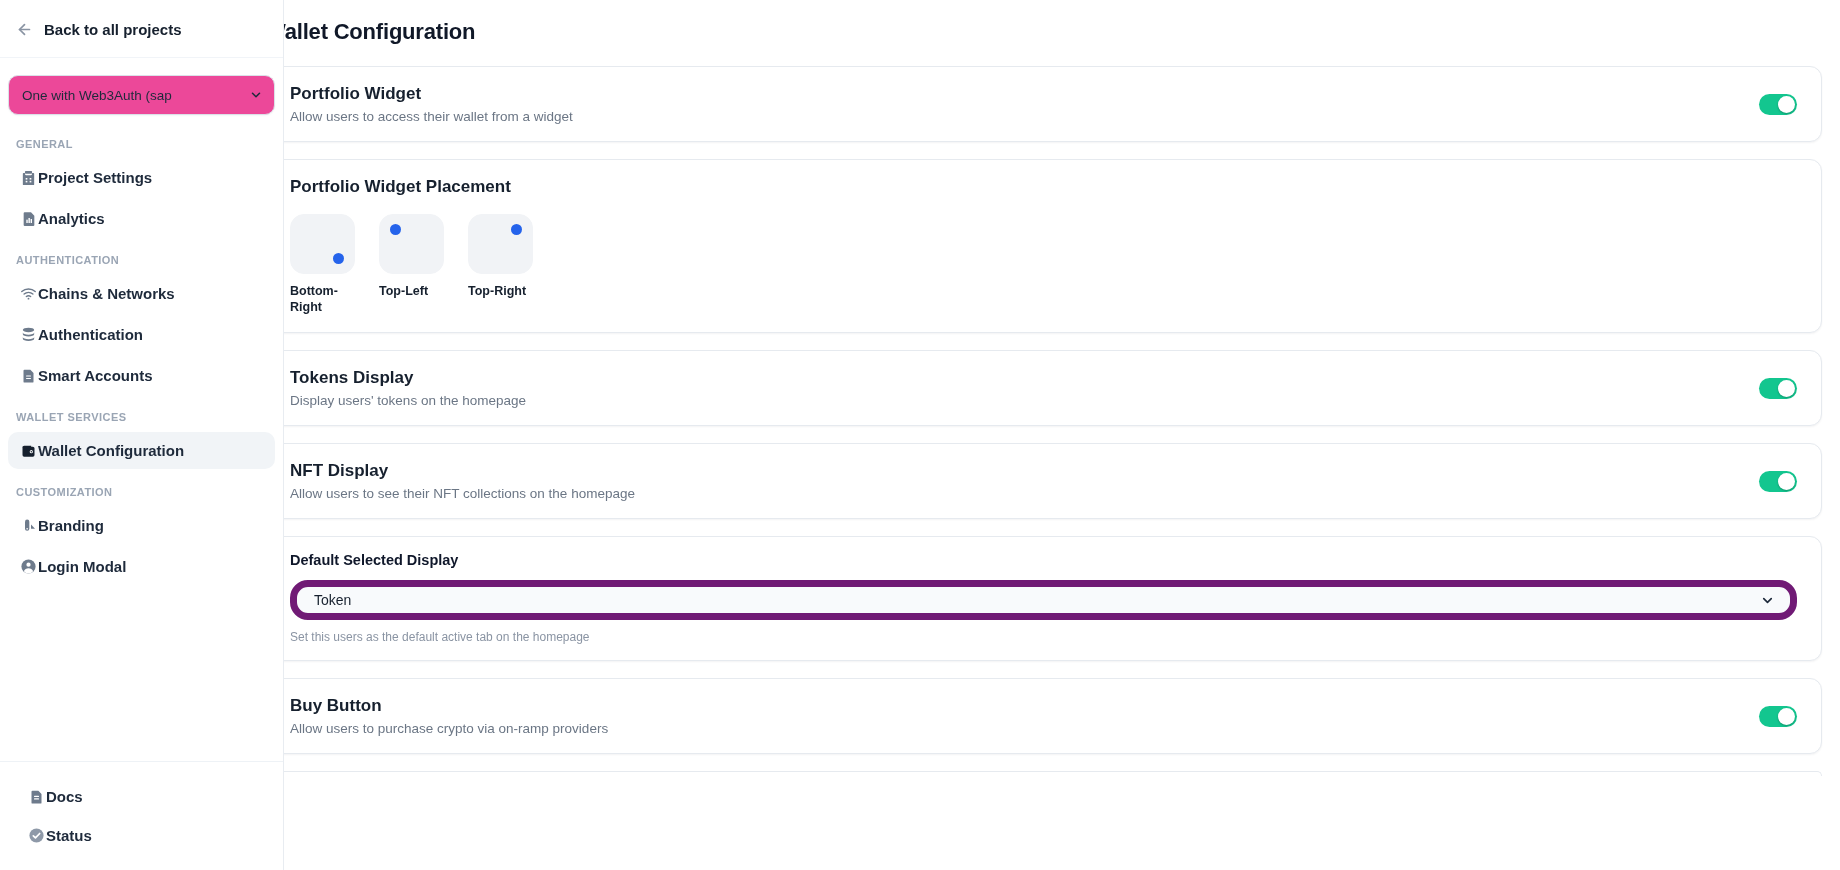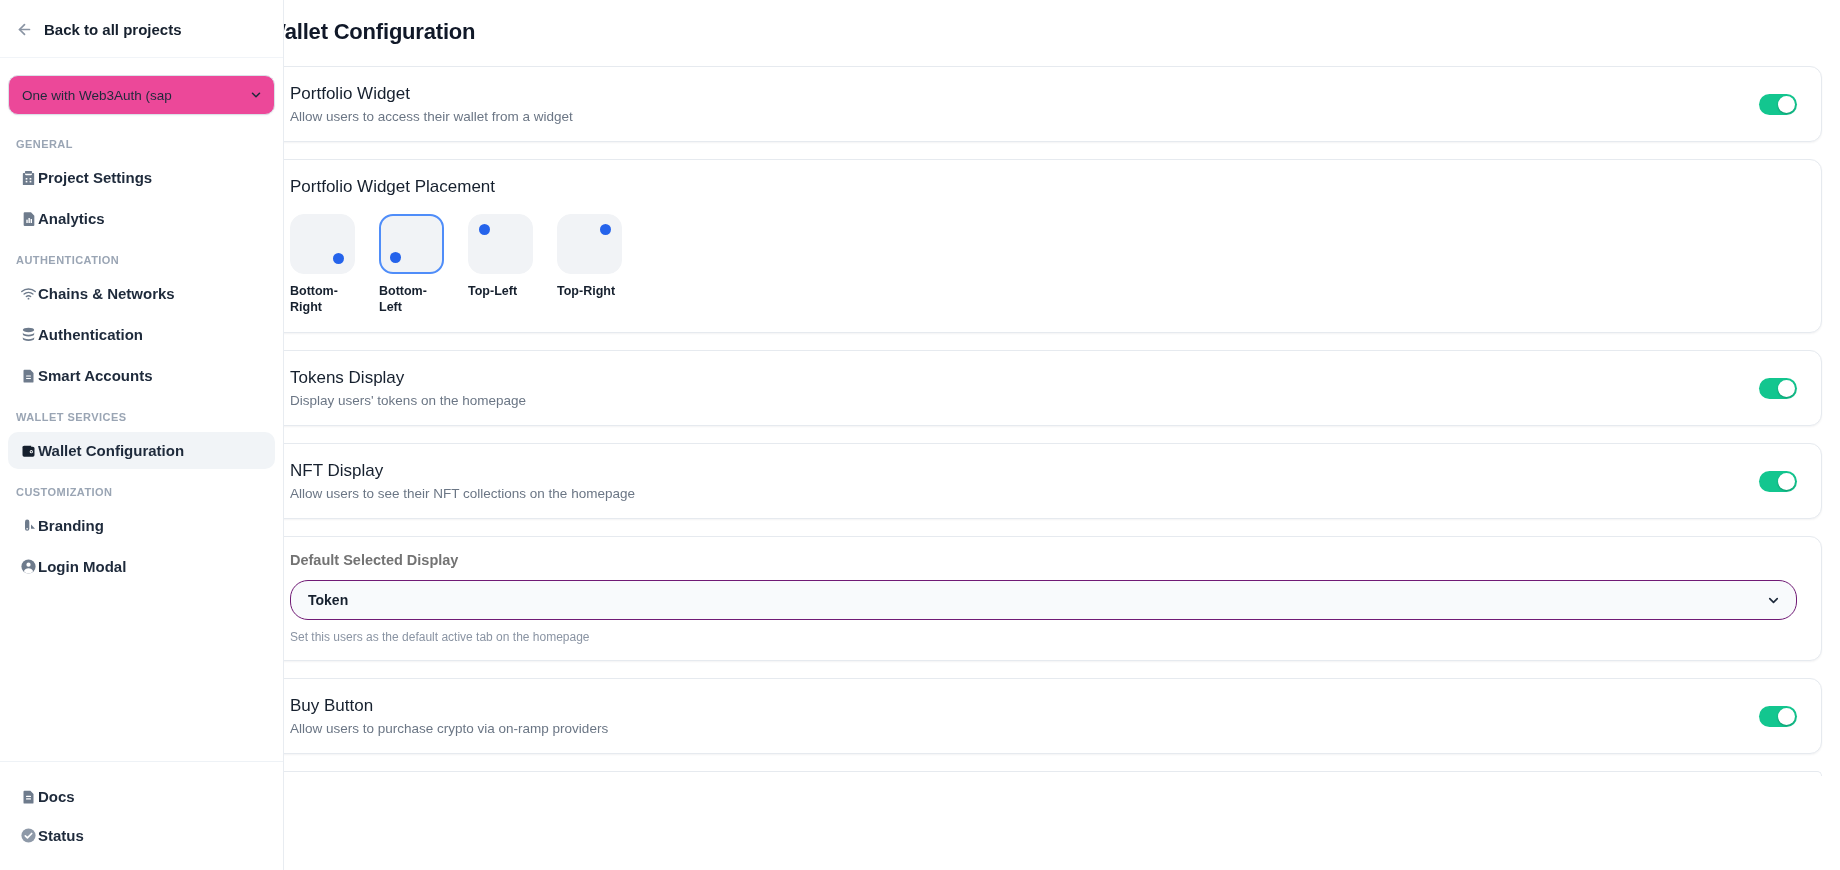--- a/index.html
+++ b/index.html
@@ -42,31 +42,31 @@
   }
   .nav-item {
     display:flex; align-items:center; 
     margin:2px 8px; padding:9px 11px; border-radius:10px;
     font-size:15px; font-weight:600; color:#1e2a3b; cursor:pointer;
   }
   .nav-item .ic { width:19px; height:19px; display:flex; align-items:center; justify-content:center; color:#6e7b8c; }
   .nav-item.active { background:#f1f4f7; }
   .nav-item.active .ic { color:#16202e; }
   .sidebar-spacer { flex:1 1 auto; }
-  .sidebar-footer { border-top:1px solid #eef2f6; padding:14px 0 14px 0; }
+  .sidebar-footer { border-top:1px solid #eef2f6; padding:14px 0 14px 8px; }
   
   .main { margin-left:240px; padding:12px 18px 0 25px; }
   .page-title { font-size:22px; font-weight:700; color:#101828; margin:7px 0 21px 0; letter-spacing:-.2px; }
   .card {
     background:#fff; border:1px solid #e6eaef; border-radius:12px;
     box-shadow:0 1px 2px rgba(16,24,40,.05);
     padding:17px 24px; margin-bottom:17px;
   }
   .toggle-card { display:flex; align-items:center; justify-content:space-between; }
-  .card-title { font-size:17px; font-weight:400; color:#16202e; margin:0 0 5px 0; }
+  .card-title { font-size:17px; font-weight:700; color:#16202e; margin:0 0 5px 0; }
   .card-desc { font-size:13.5px; color:#6b7685; }
   .toggle {
     width:38px; height:21px; border-radius:11px; flex:0 0 auto;
     background:var(--toggle-on,#13c68f); position:relative; cursor:pointer;
   }
   .toggle .knob {
     position:absolute; top:2px; right:2px; width:17px; height:17px;
     border-radius:50%; background:#fff; box-shadow:0 1px 2px rgba(0,0,0,.25);
   }
   
@@ -77,25 +77,25 @@
     position:relative; border:1px solid #f1f3f6;
   }
   .tile.selected { border:2px solid var(--selected-border,#4f8df9); }
   .dot { width:11px; height:11px; border-radius:50%; background:var(--accent-blue,#2563eb); position:absolute; }
   .dot.br { right:10px; bottom:9px; }
   .dot.bl { left:9px;  bottom:9px; }
   .dot.tl { left:10px; top:9px; }
   .dot.tr { right:10px; top:9px; }
   .tile-label { margin-top:9px; font-size:12.5px; font-weight:600; color:#16202e; line-height:1.28; }
   
-  .field-label { font-size:14.5px; font-weight:700; color:#737373; margin-bottom:12px; }
+  .field-label { font-size:14.5px; font-weight:700; color:#0f172a; margin-bottom:12px; }
   .select-box {
-    height:40px; background:#f8fafc; border:1px solid #701a75; border-radius:18px;
+    height:40px; background:#f8fafc; border:7px solid #701a75; border-radius:18px;
     display:flex; align-items:center; justify-content:space-between;
-    padding:0 15px 0 17px; cursor:pointer;font-weight:bold;
+    padding:0 15px 0 17px; cursor:pointer;
   }
   .select-box .val { font-size:14px; color:#16202e; }
   .field-helper { margin-top:10px; font-size:12px; color:#8a94a3; }
   .card.sliver { height:5px; padding:0; margin-bottom:0; border-bottom:none; border-radius:12px 12px 0 0; box-shadow:none; }
 </style>
 </head>
 <body>
 
 <nav class="sidebar">
   <div class="back-row">
@@ -257,26 +257,20 @@
   <section class="card">
     <div class="card-title">Portfolio Widget Placement</div>
     <div class="tiles">
       <div class="tile-wrap">
         <div class="tile">
             <div class="dot br"></div>
           </div>
         <div class="tile-label">Bottom-Right</div>
       </div>
       <div class="tile-wrap">
-        <div class="tile selected">
-            <div class="dot bl"></div>
-          </div>
-        <div class="tile-label">Bottom-Left</div>
-      </div>
-      <div class="tile-wrap">
         <div class="tile">
             <div class="dot tl"></div>
           </div>
         <div class="tile-label">Top-Left</div>
       </div>
       <div class="tile-wrap">
         <div class="tile">
             <div class="dot tr"></div>
           </div>
         <div class="tile-label">Top-Right</div>

